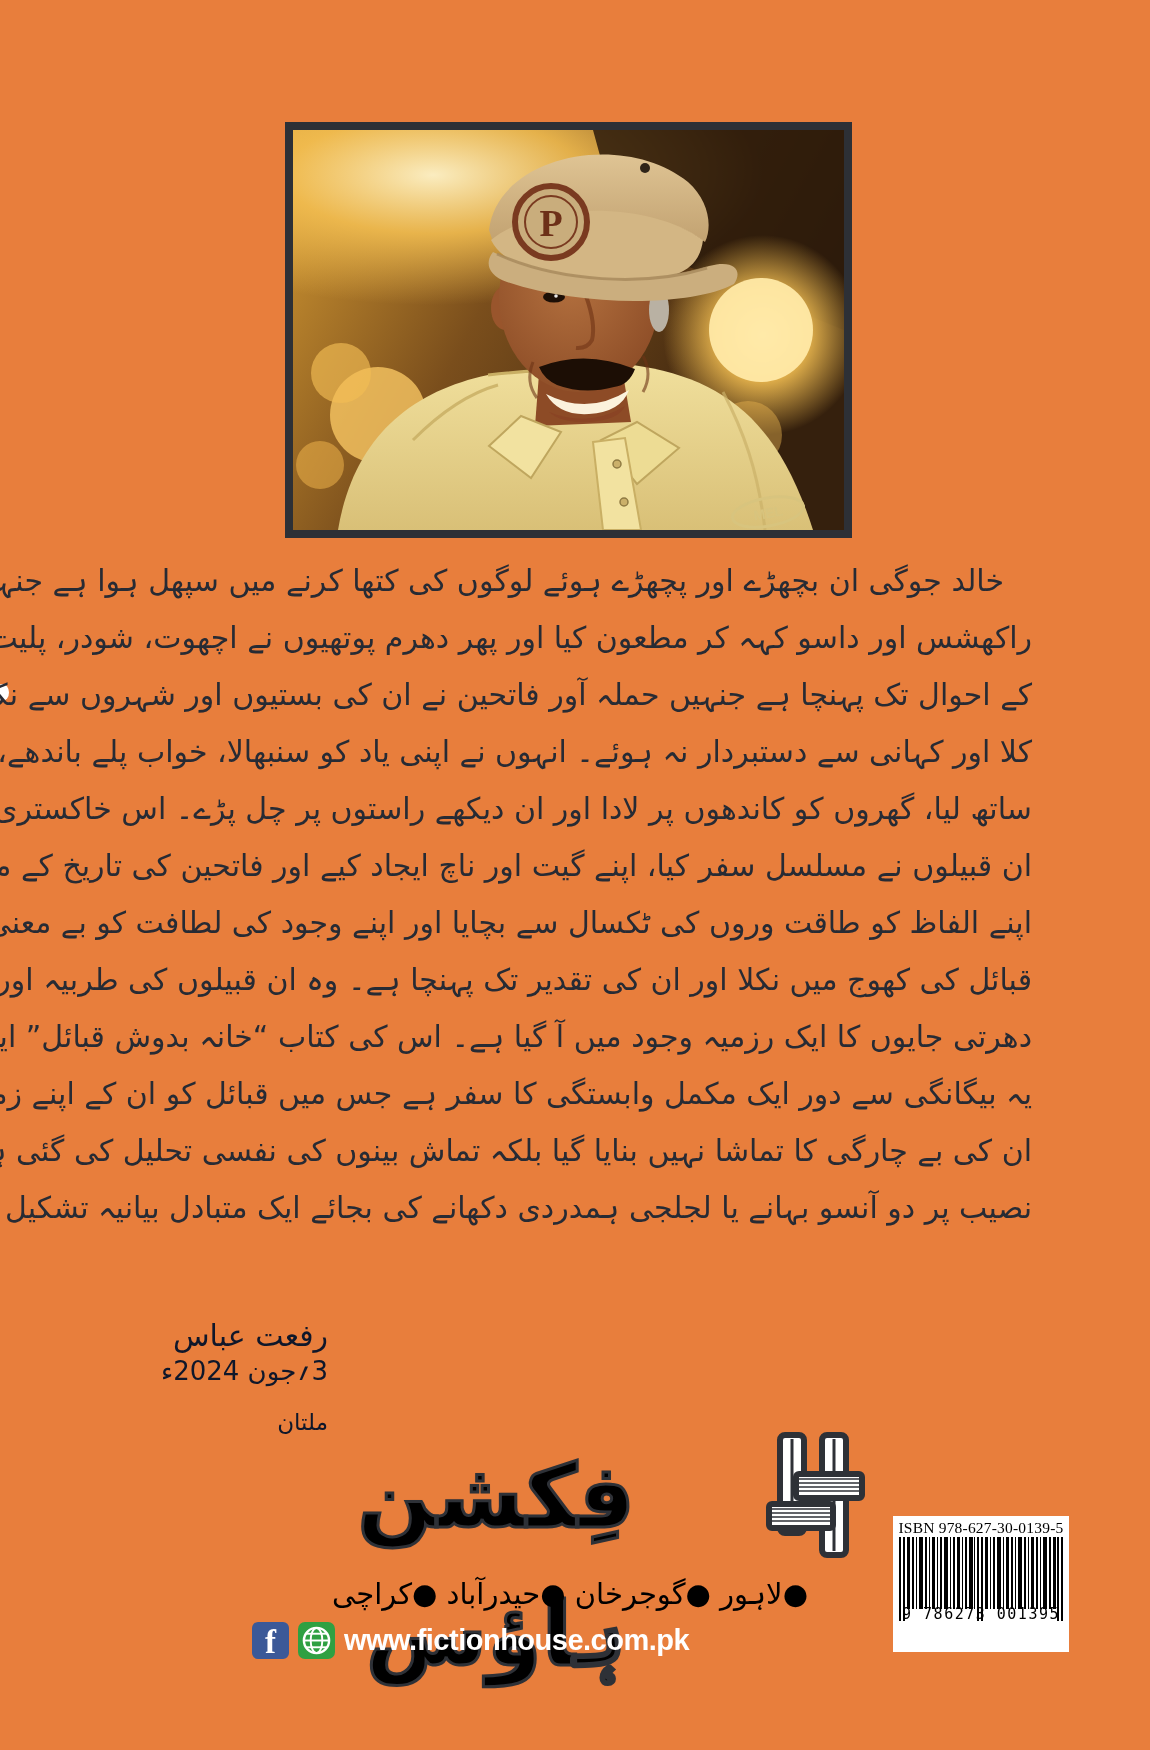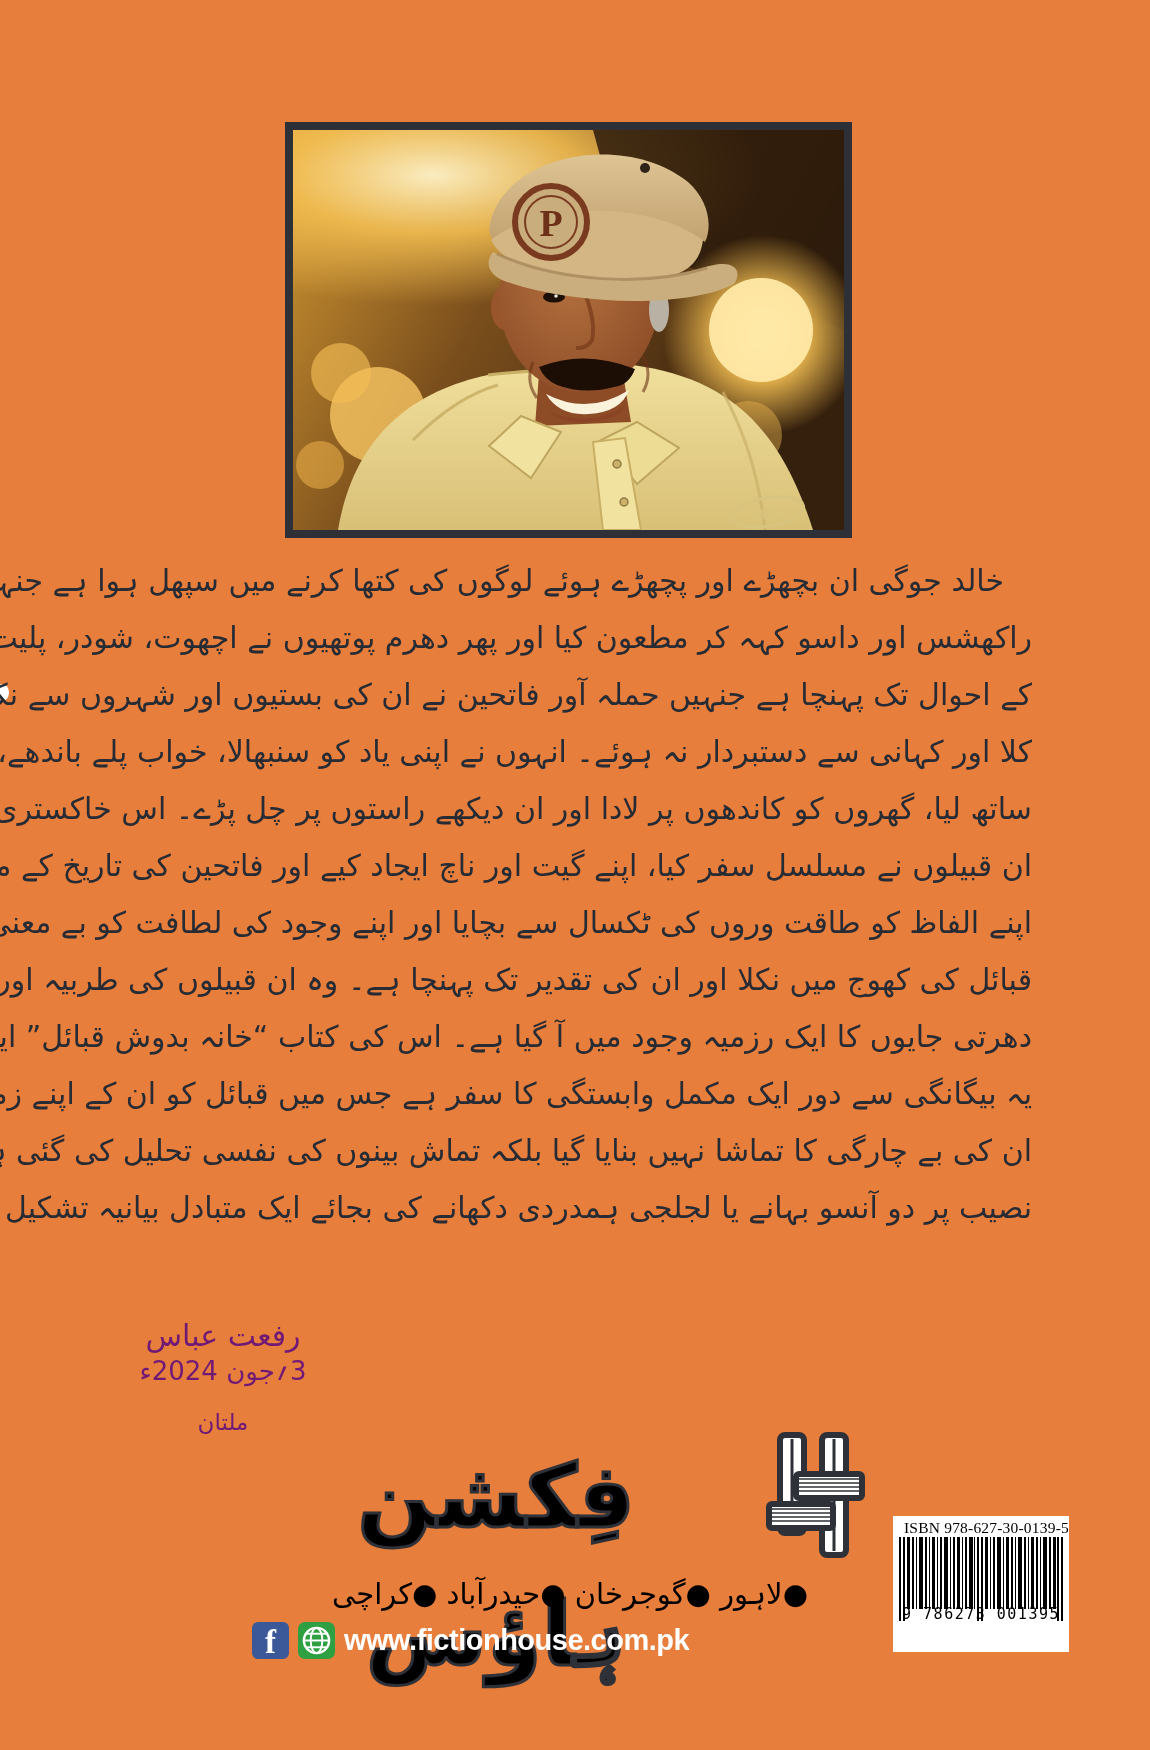--- a/index.html
+++ b/index.html
@@ -25,21 +25,21 @@
     color:#272B34;
     font-size:30px;line-height:57px;
     font-family:"DejaVu Sans",sans-serif;
   }
   .review-line{white-space:nowrap;text-align:justify;text-align-last:justify;}
   .review-line.first{text-align-last:right;padding-right:28px;}
   .review-line.last{text-align-last:center;white-space:normal;}
   
   .signature{
     position:absolute;left:118px;top:1318px;width:210px;
-    direction:rtl;text-align:center;color:#701a75;
+    direction:rtl;text-align:right;color:#0f172a;
   }
   .sig-author{font-size:30px;line-height:36px;}
   .sig-date{font-size:26px;line-height:34px;}
   .sig-city{font-size:23px;line-height:32px;margin-top:18px;}
   
   .logo-text{
     position:absolute;left:232px;top:1428px;width:528px;height:140px;
     direction:rtl;text-align:center;
     font-size:88px;line-height:138px;font-weight:bold;
     color:#000000;
@@ -69,21 +69,21 @@
   .globe{width:37px;height:37px;border-radius:7px;background:#2FA042;
     display:flex;align-items:center;justify-content:center;}
   
   .barcode{
     position:absolute;left:893px;top:1516px;width:176px;height:136px;
     background:#ffffff;box-sizing:border-box;padding-top:3px;
     text-align:center;color:#000;
   }
   .isbn-label{
     font-family:"Liberation Serif",serif;font-size:15.5px;line-height:17px;
-    letter-spacing:0.2px;white-space:nowrap;text-align:right;
+    letter-spacing:0.2px;white-space:nowrap;
   }
   .bars{margin:1px auto 0;display:block;}
   .isbn-digits{
     font-family:"DejaVu Sans Mono",monospace;font-size:15px;line-height:14px;
     letter-spacing:1.5px;margin-top:-14px;white-space:nowrap;
   }
   .edge-artifact{
     position:absolute;left:-4px;top:684px;width:13px;height:17px;
     background:#fff;border-radius:50% 50% 50% 50%;
   }

